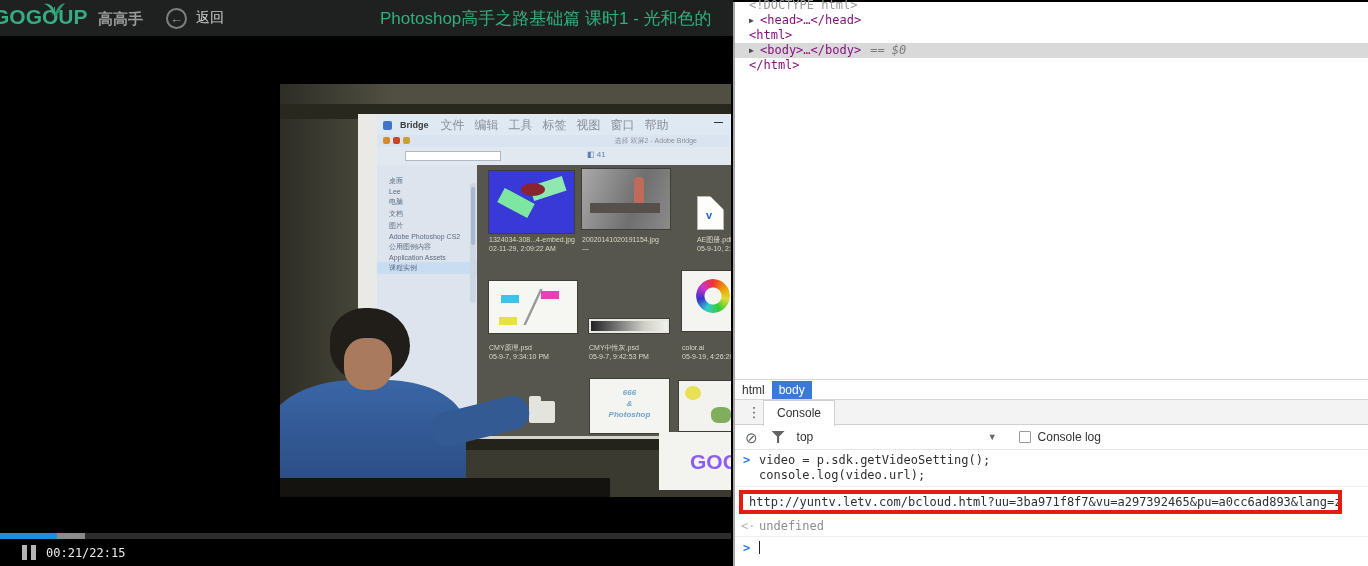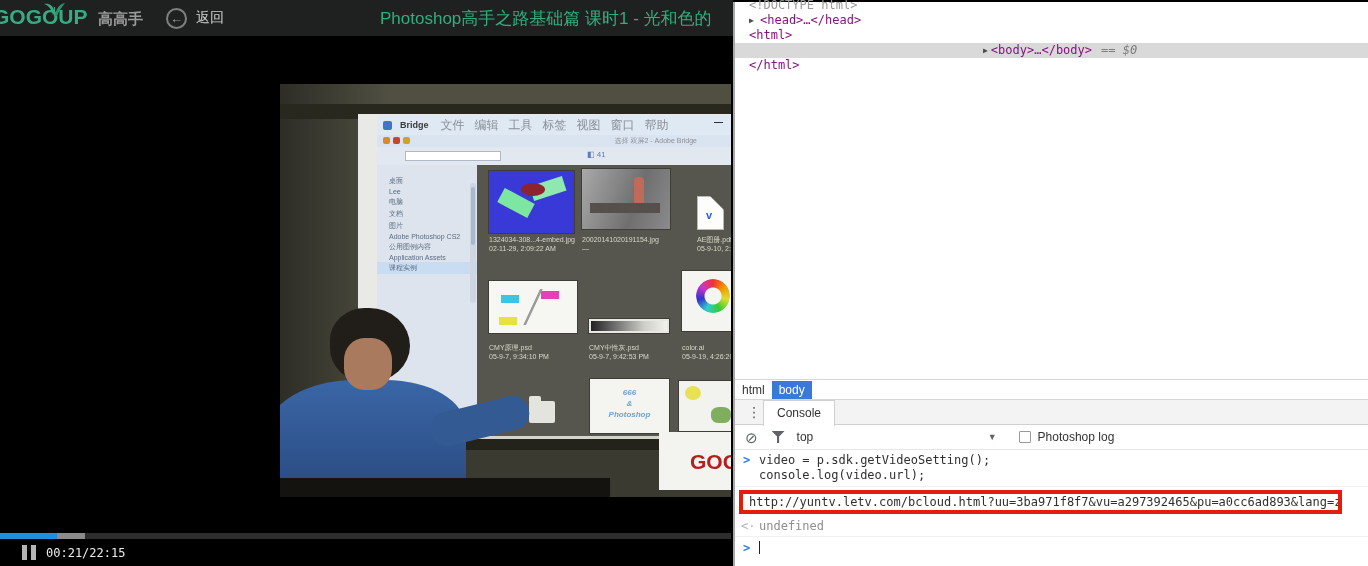--- a/index.html
+++ b/index.html
@@ -71,21 +71,21 @@
     -webkit-mask:radial-gradient(circle,transparent 8px,#000 9px); mask:radial-gradient(circle,transparent 8px,#000 9px); }
   .l4 { left:12px; top:178px; width:92px; } .l5 { left:112px; top:178px; width:88px; } .l6 { left:205px; top:178px; width:52px; }
   .folder { position:absolute; left:52px; top:236px; width:26px; height:22px; background:#e4e4de; border-radius:2px; }
   .folder:before { content:""; position:absolute; left:0; top:-5px; width:12px; height:6px; background:#e4e4de; border-radius:2px 2px 0 0; }
   .t7 { left:113px; top:214px; width:79px; height:54px; background:#f4f5f1; }
   .t7 span { display:block; text-align:center; margin-top:8px; font-size:8px; line-height:11px; color:#6fa3cc; font-style:italic; font-weight:bold; }
   .t8 { left:202px; top:216px; width:56px; height:50px; background:#f2f3ee; }
   .t8 .sun { position:absolute; left:6px; top:5px; width:16px; height:14px; background:#e8e055; border-radius:50%; }
   .t8 .blob { position:absolute; right:4px; bottom:8px; width:20px; height:16px; background:#7fae5e; border-radius:40%; }
   .watermark { position:absolute; left:379px; top:348px; width:74px; height:58px; background:#f3f3f0; z-index:5; overflow:hidden; }
-  .watermark span { position:absolute; right:-6px; top:18px; font-size:21px; font-weight:900; color:#b91c1c; letter-spacing:0px; font-family:"Liberation Sans",sans-serif; }
+  .watermark span { position:absolute; right:-6px; top:18px; font-size:21px; font-weight:900; color:#8b5cf6; letter-spacing:0px; font-family:"Liberation Sans",sans-serif; }
   .person { position:absolute; left:0; top:224px; width:230px; height:189px; z-index:4; }
   .hair { position:absolute; left:50px; top:0; width:80px; height:74px; background:#211e19; border-radius:46% 54% 52% 48%; }
   .face { position:absolute; left:64px; top:30px; width:48px; height:52px; background:#a97a5e; border-radius:42%; }
   .torso { position:absolute; left:-14px; top:72px; width:200px; height:120px; background:linear-gradient(#3a66a6,#29497e); border-radius:45% 40% 0 0; }
   .arm { position:absolute; left:150px; top:96px; width:100px; height:34px; background:#335a93; border-radius:16px; transform:rotate(-14deg); }
   .desk { position:absolute; left:0; top:394px; width:330px; height:19px; background:#14130f; z-index:6; }
 
   
   .player-bar { position:absolute; left:0; top:528px; width:731px; height:38px; background:#000; }
   .progress { position:absolute; left:0; top:5px; width:100%; height:6px; background:#2d2d2d; }
@@ -96,21 +96,21 @@
   .pause-btn i.b2 { left:9px; }
   .time-display { position:absolute; left:46px; top:18px; font-family:"DejaVu Sans Mono",monospace; font-size:12px; color:#ececec; }
 
   
   .devtools { position:absolute; left:733px; top:2px; width:635px; height:566px; background:#fff; border-left:2px solid #a8a8a8; font-family:"DejaVu Sans Mono",monospace; font-size:12px; color:#303030; }
   .dom-tree { position:relative; margin-top:-4px; }
   .tree-line { height:15px; line-height:15px; padding-left:14px; white-space:nowrap; }
   .tree-line .arrow { display:inline-block; width:11px; color:#4b4b4b; font-size:8px; vertical-align:1px; }
   .tag { color:#881280; }
   .doctype { color:#9a9a9a; }
-  .sel-row { background:#d9d9d9;text-align:center; }
+  .sel-row { background:#d9d9d9; }
   .dollar-hint { color:#7c7c7c; font-style:italic; margin-left:9px; }
 
   .dt-bottom { position:absolute; left:0; top:377px; width:100%; }
   .crumbs { height:20px; background:#fff; border-top:1px solid #d9d9d9; display:flex; align-items:center; font-family:"Liberation Sans",sans-serif; font-size:12px; }
   .crumb { padding:2px 7px; color:#333; cursor:pointer; }
   .crumb.sel { background:#3879d9; color:#fff; }
   .drawer { height:26px; background:#f3f3f3; border-top:1px solid #d6d6d6; border-bottom:1px solid #d0d0d0; position:relative; font-family:"Liberation Sans",sans-serif; }
   .kebab { position:absolute; left:12px; top:4px; font-size:14px; color:#5a5a5a; cursor:pointer; }
   .drawer-tab { position:absolute; left:28px; top:0; height:26px; padding:5px 13px 0; background:#fff; border:1px solid #d0d0d0; border-bottom:none; font-size:12px; color:#333; cursor:pointer; }
   .console-toolbar { height:25px; background:#fff; border-bottom:1px solid #e6e6e6; display:flex; align-items:center; font-family:"Liberation Sans",sans-serif; font-size:12px; color:#333; }
@@ -311,21 +311,21 @@
 
       <div class="console-toolbar">
         <span class="clear-icon">⊘</span>
         <span class="funnel-icon"></span>
         <span class="ctx-select">
           <span class="ctx-label">top</span>
           <span class="ctx-arrow">▼</span>
         </span>
         <span class="preserve-wrap">
           <span class="checkbox"></span>
-          <span>Photoshop log</span>
+          <span>Console log</span>
         </span>
       </div>
 
       <div class="console-messages">
         <div class="msg">
           <span class="chev">&gt;</span>
           <div class="msg-line">video = p.sdk.getVideoSetting();</div>
           <div class="msg-line">console.log(video.url);</div>
         </div>
         <div class="url-box">

